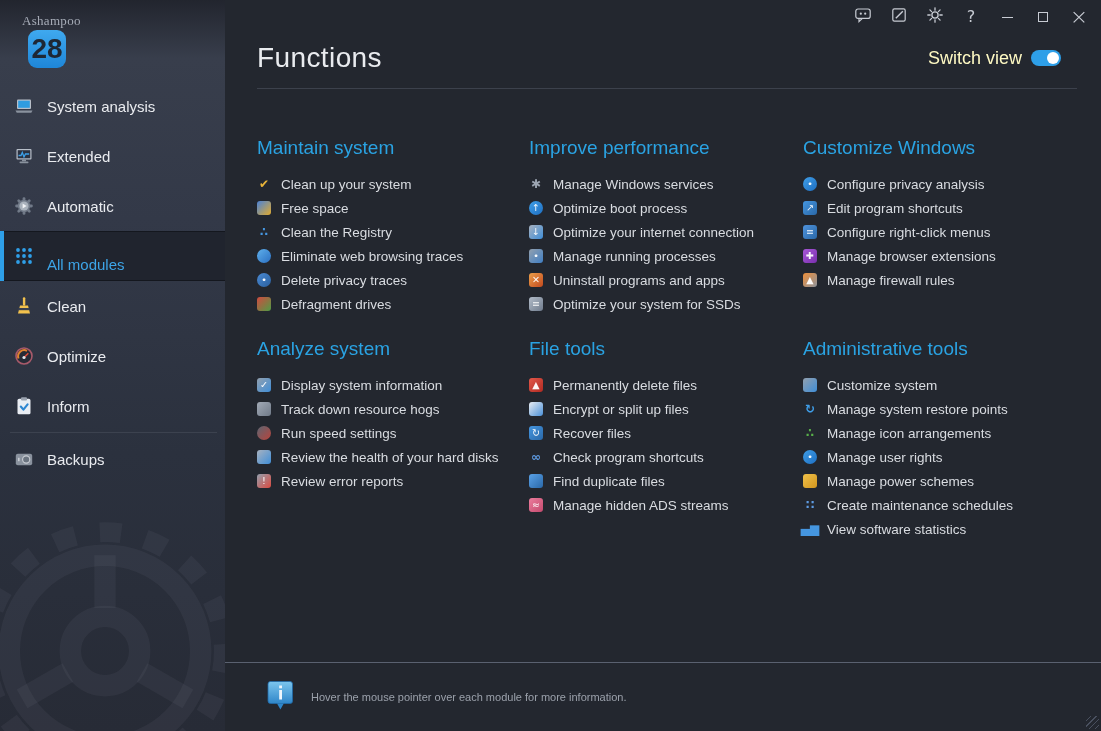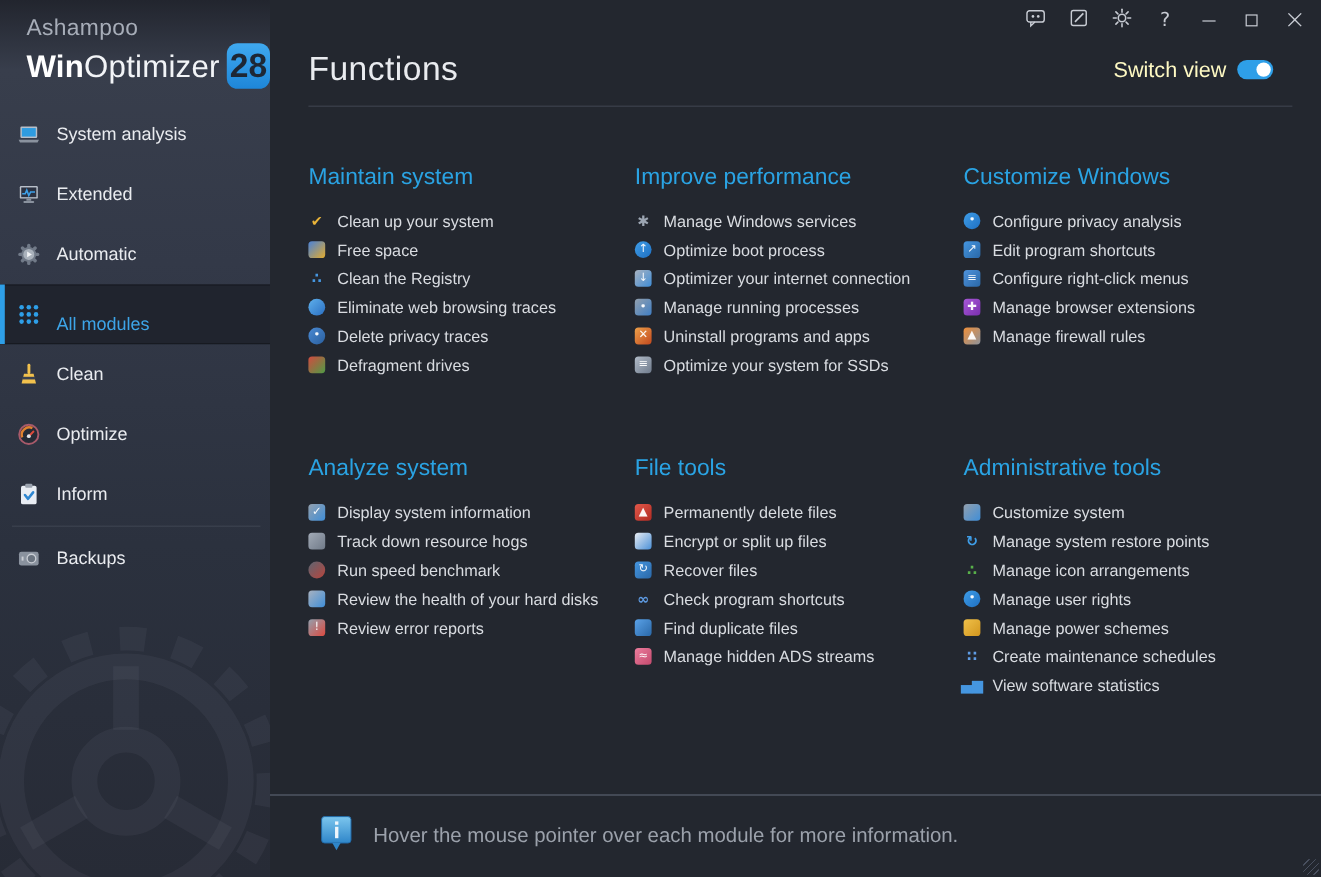--- a/index.html
+++ b/index.html
@@ -11,21 +11,21 @@
     -webkit-font-smoothing:antialiased;
   }
   .window { display:flex; width:1101px; height:731px; }
 
   
   .sidebar {
     width:225px; flex:none; position:relative; overflow:hidden;
     background:linear-gradient(180deg,#22252e 0%,#383e4c 8%,#333948 30%,#2b313e 62%,#272b36 100%);
   }
   .logo { padding:13px 0 0 22px; position:relative; z-index:2; }
-  .logo-company { color:#a7adb8; font-size:19px; letter-spacing:.3px; }
+  .logo-company { color:#a7adb8; font-size:13px; letter-spacing:.3px;font-family:Liberation Serif, serif; }
   .logo-row { display:flex; align-items:center; margin-top:1px; }
   .logo-product { font-size:26px; color:#fff; letter-spacing:.2px; line-height:1.1; }
   .logo-product b { font-weight:700; }
   .logo-product .light { font-weight:300; color:#f2f4f7; }
   .logo-badge {
     margin-left:6px; width:38px; height:38px; border-radius:9px;
     background:linear-gradient(180deg,#3fa9ef,#1e86d8);
     color:#1e2734; font-size:28px; font-weight:700;
     display:flex; align-items:center; justify-content:center;
   }
@@ -60,55 +60,54 @@
   .page-title { margin:0; font-size:28px; font-weight:300; color:#e9ebef; letter-spacing:.4px; }
   .switch-wrap { display:flex; align-items:center; gap:9px; }
   .switch-label { color:#fef9c3; font-size:18px; }
   .toggle { width:30px; height:16px; border-radius:8px; background:#3a4150; position:relative; cursor:pointer; flex:none; }
   .toggle.on { background:#2e9fe8; }
   .knob { width:12px; height:12px; border-radius:50%; background:#fff; position:absolute; top:2px; right:2px; }
   .header-divider { height:1px; flex:none; background:#3c414c; margin:0 24px 0 32px; }
 
   .content {
     flex:1; padding:48px 24px 0 32px; overflow:hidden;
-    display:grid; grid-template-columns:272px 274px 1fr; row-gap:64px; align-content:start;
+    display:grid; grid-template-columns:272px 274px 1fr; row-gap:22px; align-content:start;
   }
   .group-title { margin:0 0 13px; font-size:19px; font-weight:400; color:#2aa3e3; }
   .item { display:flex; align-items:center; gap:10px; height:24px; cursor:pointer; }
   .item-ic {
     width:14px; height:14px; border-radius:3px; flex:none;
     display:flex; align-items:center; justify-content:center;
   }
   .item-ic.circle { border-radius:50%; }
   .item-ic.glyph-only { background:none !important; }
   .item-glyph { font-size:9.5px; line-height:1; color:rgba(255,255,255,.95); font-family:"DejaVu Sans",sans-serif; }
   .item-glyph.big { font-size:12px; font-weight:bold; }
   .item-label { color:#d9dce1; font-size:13.5px; white-space:nowrap; }
 
   .bottombar {
     height:69px; flex:none; border-top:1px solid #5a6170;
     display:flex; align-items:center; gap:17px; padding-left:42px; position:relative;
   }
   .info-ic { flex:none; display:block; }
-  .info-msg { color:#9ba1ab; font-size:17px; }
+  .info-msg { color:#9ba1ab; font-size:11px; }
   .resize-grip {
     position:absolute; right:2px; bottom:2px; width:13px; height:13px; cursor:nwse-resize;
     background:repeating-linear-gradient(135deg, transparent 0 3px, #49505f 3px 4px);
   }
 </style>
 </head>
 <body>
 
 <div class="window">
 
   <aside class="sidebar">
     <div class="logo">
       <div class="logo-company">Ashampoo</div>
       <div class="logo-row">
-        <span class="logo-product"><b>Win</b><span class="light">Optimizer</span></span>
         <span class="logo-badge">28</span>
       </div>
     </div>
     <nav class="nav">
         <div class="side-item">
           <span class="side-ic">
             <svg viewBox="0 0 20 20" width="20" height="20">
               <rect x="3" y="3.5" width="14" height="9.5" rx="1" fill="#b8bfc9"></rect>
               <rect x="4.2" y="4.7" width="11.6" height="7.1" fill="#2f9ce0"></rect>
               <path d="M1.5 14.5 h17 l-1.2 2.2 h-14.6 Z" fill="#8a929e"></path>
@@ -325,21 +324,21 @@
           <div class="item">
             <span class="item-ic circle" style="background: linear-gradient(135deg, rgb(63, 158, 232), rgb(30, 111, 194));">
               <span class="item-glyph">↑</span>
             </span>
             <span class="item-label">Optimize boot process</span>
           </div>
           <div class="item">
             <span class="item-ic" style="background: linear-gradient(135deg, rgb(168, 178, 192), rgb(63, 142, 216));">
               <span class="item-glyph">↓</span>
             </span>
-            <span class="item-label">Optimizer your internet connection</span>
+            <span class="item-label">Optimize your internet connection</span>
           </div>
           <div class="item">
             <span class="item-ic" style="background: linear-gradient(135deg, rgb(147, 160, 174), rgb(63, 126, 196));">
               <span class="item-glyph">•</span>
             </span>
             <span class="item-label">Manage running processes</span>
           </div>
           <div class="item">
             <span class="item-ic" style="background: linear-gradient(135deg, rgb(237, 160, 74), rgb(194, 73, 30));">
               <span class="item-glyph">✕</span>
@@ -393,21 +392,21 @@
               <span class="item-glyph">✓</span>
             </span>
             <span class="item-label">Display system information</span>
           </div>
           <div class="item">
             <span class="item-ic" style="background: linear-gradient(135deg, rgb(162, 170, 182), rgb(112, 122, 136));"></span>
             <span class="item-label">Track down resource hogs</span>
           </div>
           <div class="item">
             <span class="item-ic circle" style="background: linear-gradient(135deg, rgb(92, 101, 114), rgb(184, 68, 60));"></span>
-            <span class="item-label">Run speed benchmark</span>
+            <span class="item-label">Run speed settings</span>
           </div>
           <div class="item">
             <span class="item-ic" style="background: linear-gradient(135deg, rgb(168, 178, 192), rgb(63, 142, 216));"></span>
             <span class="item-label">Review the health of your hard disks</span>
           </div>
           <div class="item">
             <span class="item-ic" style="background: linear-gradient(135deg, rgb(147, 160, 174), rgb(220, 74, 64));">
               <span class="item-glyph">!</span>
             </span>
             <span class="item-label">Review error reports</span>

